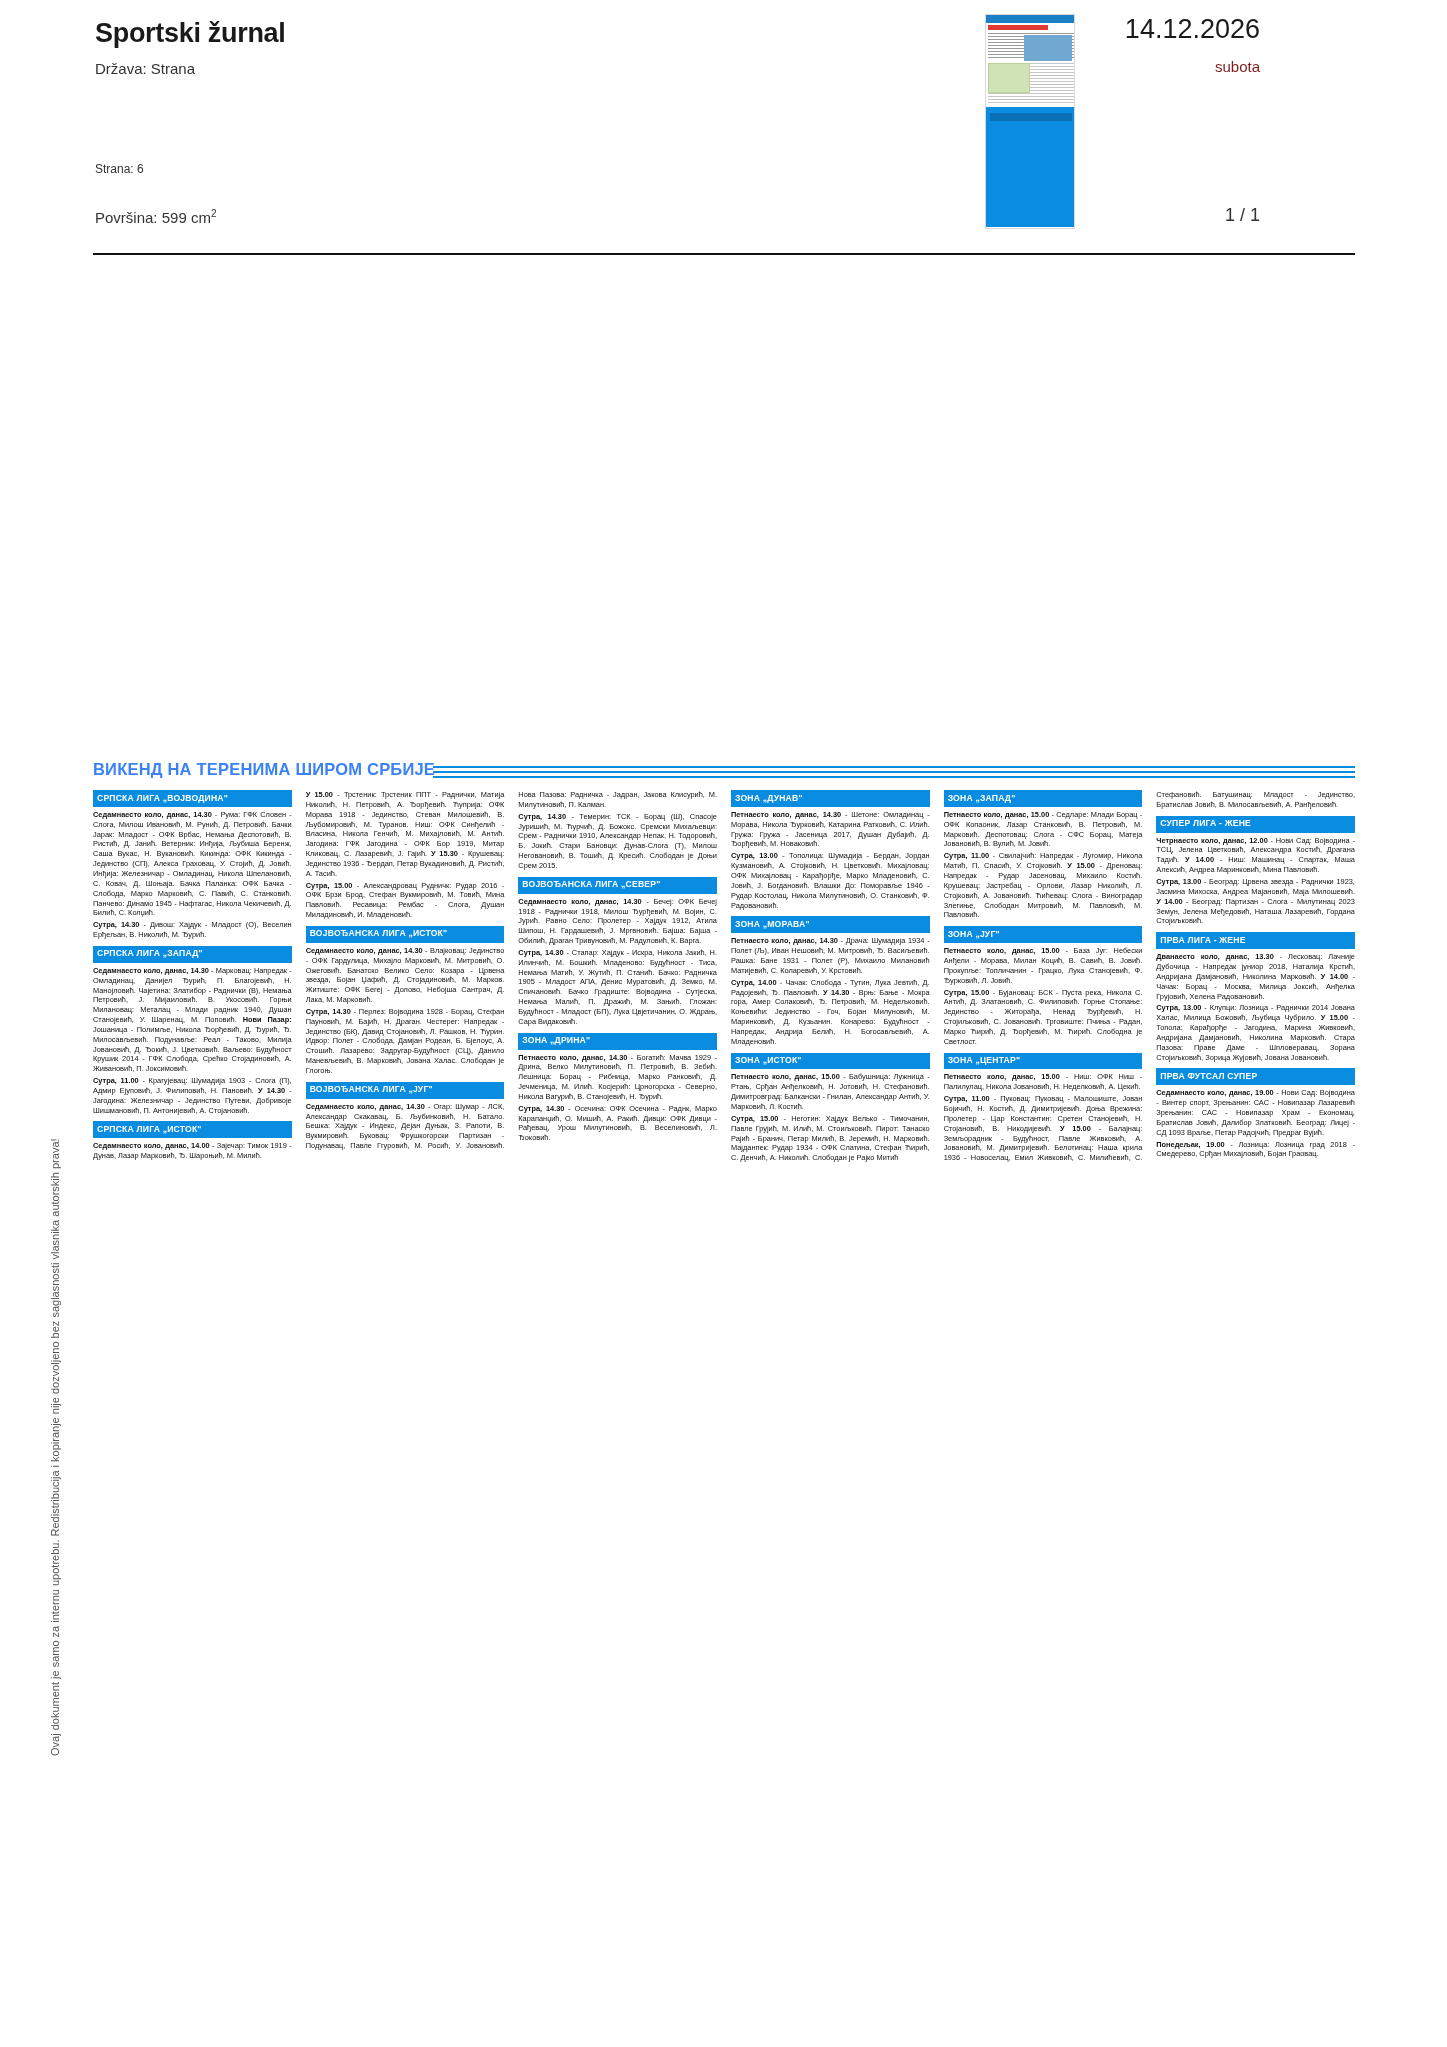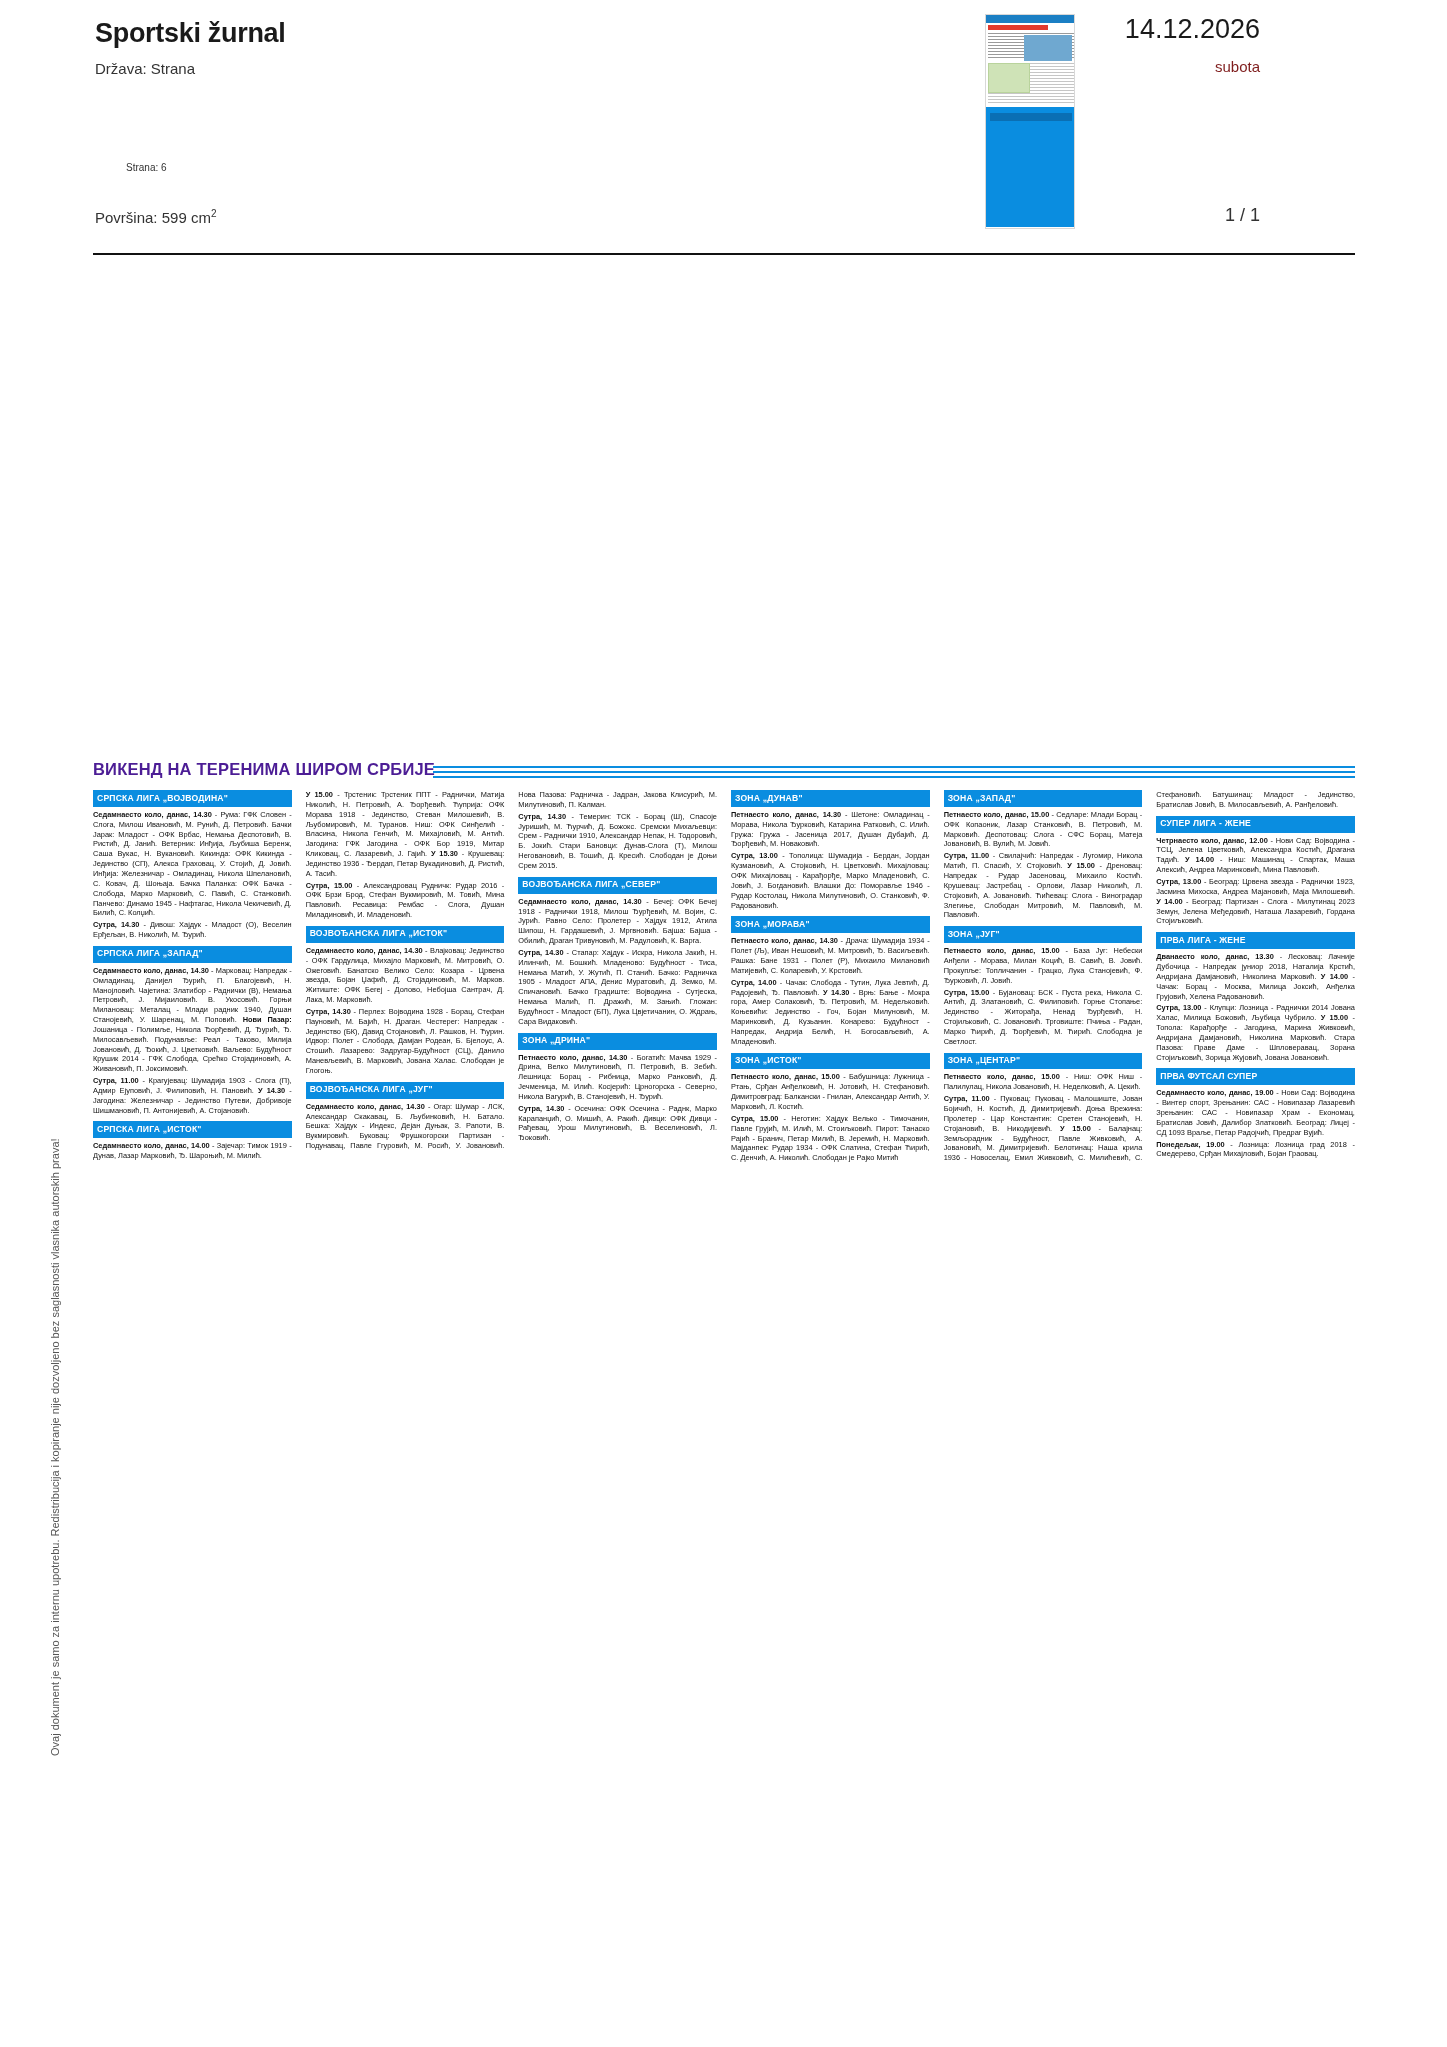--- a/index.html
+++ b/index.html
@@ -22,21 +22,21 @@
     position: absolute; left: 95px; top: 18px;
     font-size: 27px; font-weight: bold; color: #1a1a1a;
     letter-spacing: -0.3px;
   }
   .hdr-country {
     position: absolute; left: 95px; top: 60px;
     font-size: 15px; color: #333;
   }
   .hdr-page {
     position: absolute; left: 95px; top: 162px;
-    font-size: 10px; color: #333; margin-left: 31px;
+    font-size: 12px; color: #333;
   }
   .hdr-area {
     position: absolute; left: 95px; top: 208px;
     font-size: 15px; color: #333;
   }
   .hdr-area sup { font-size: 10px; vertical-align: super; }
   .hdr-date {
     position: absolute; right: 58px; top: 14px;
     font-size: 27px; color: #1a1a1a; text-align: right;
   }
@@ -109,21 +109,21 @@
   }
 
   
   .article {
     position: absolute;
     left: 93px; top: 760px;
     width: 1262px; height: 560px;
   }
   .art-title {
     position: absolute; left: 0; top: 0;
-    font-size: 16.5px; font-weight: bold; color: #4c1d95;
+    font-size: 16.5px; font-weight: bold; color: #3b82f6;
     letter-spacing: .2px;
   }
   .art-rules {
     position: absolute; left: 340px; top: 6px; width: 922px; height: 12px;
   }
   .art-rules div { height: 2px; background: #0a8de0; margin-bottom: 3px; }
 
   .cols {
     position: absolute; left: 0; top: 30px; width: 1262px;
     column-count: 6;

